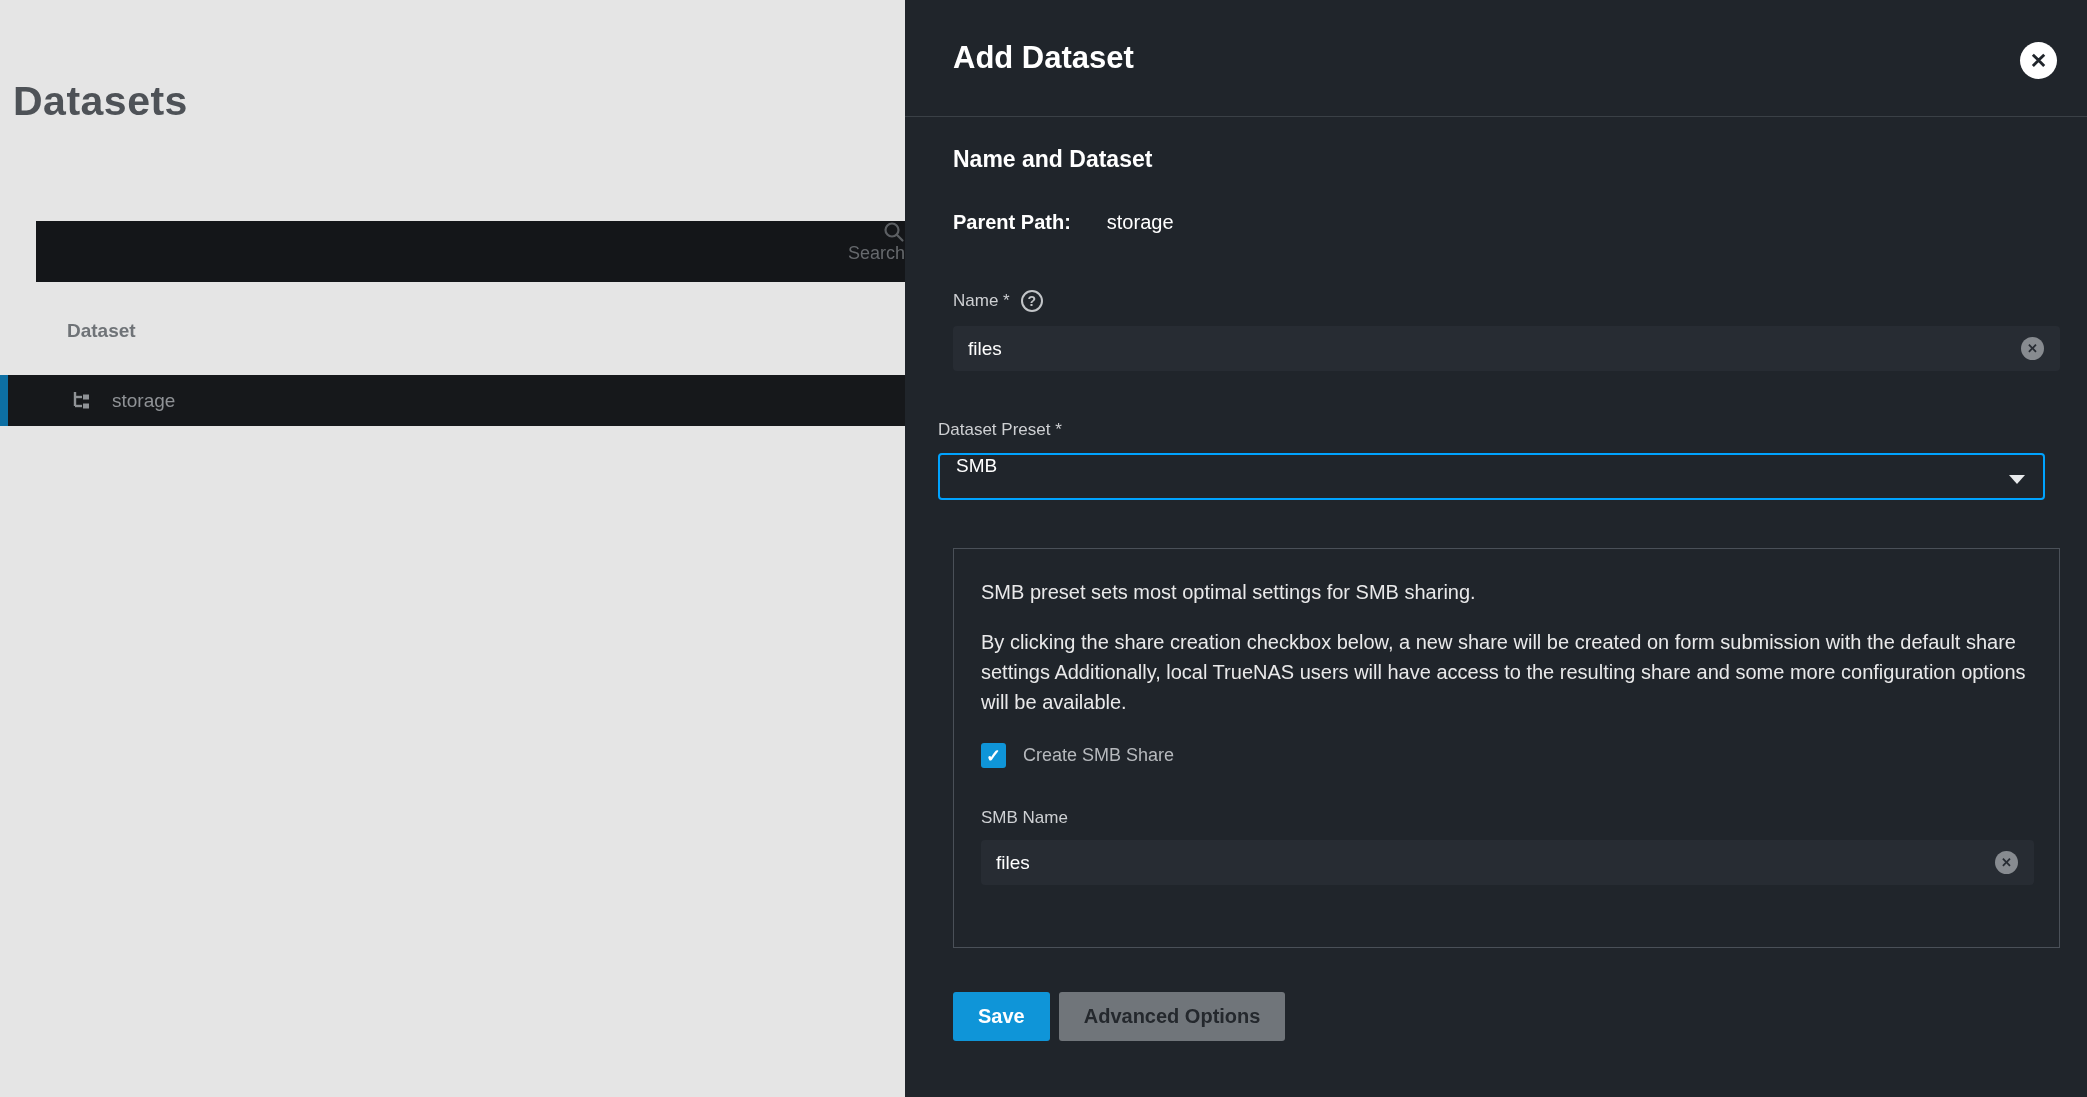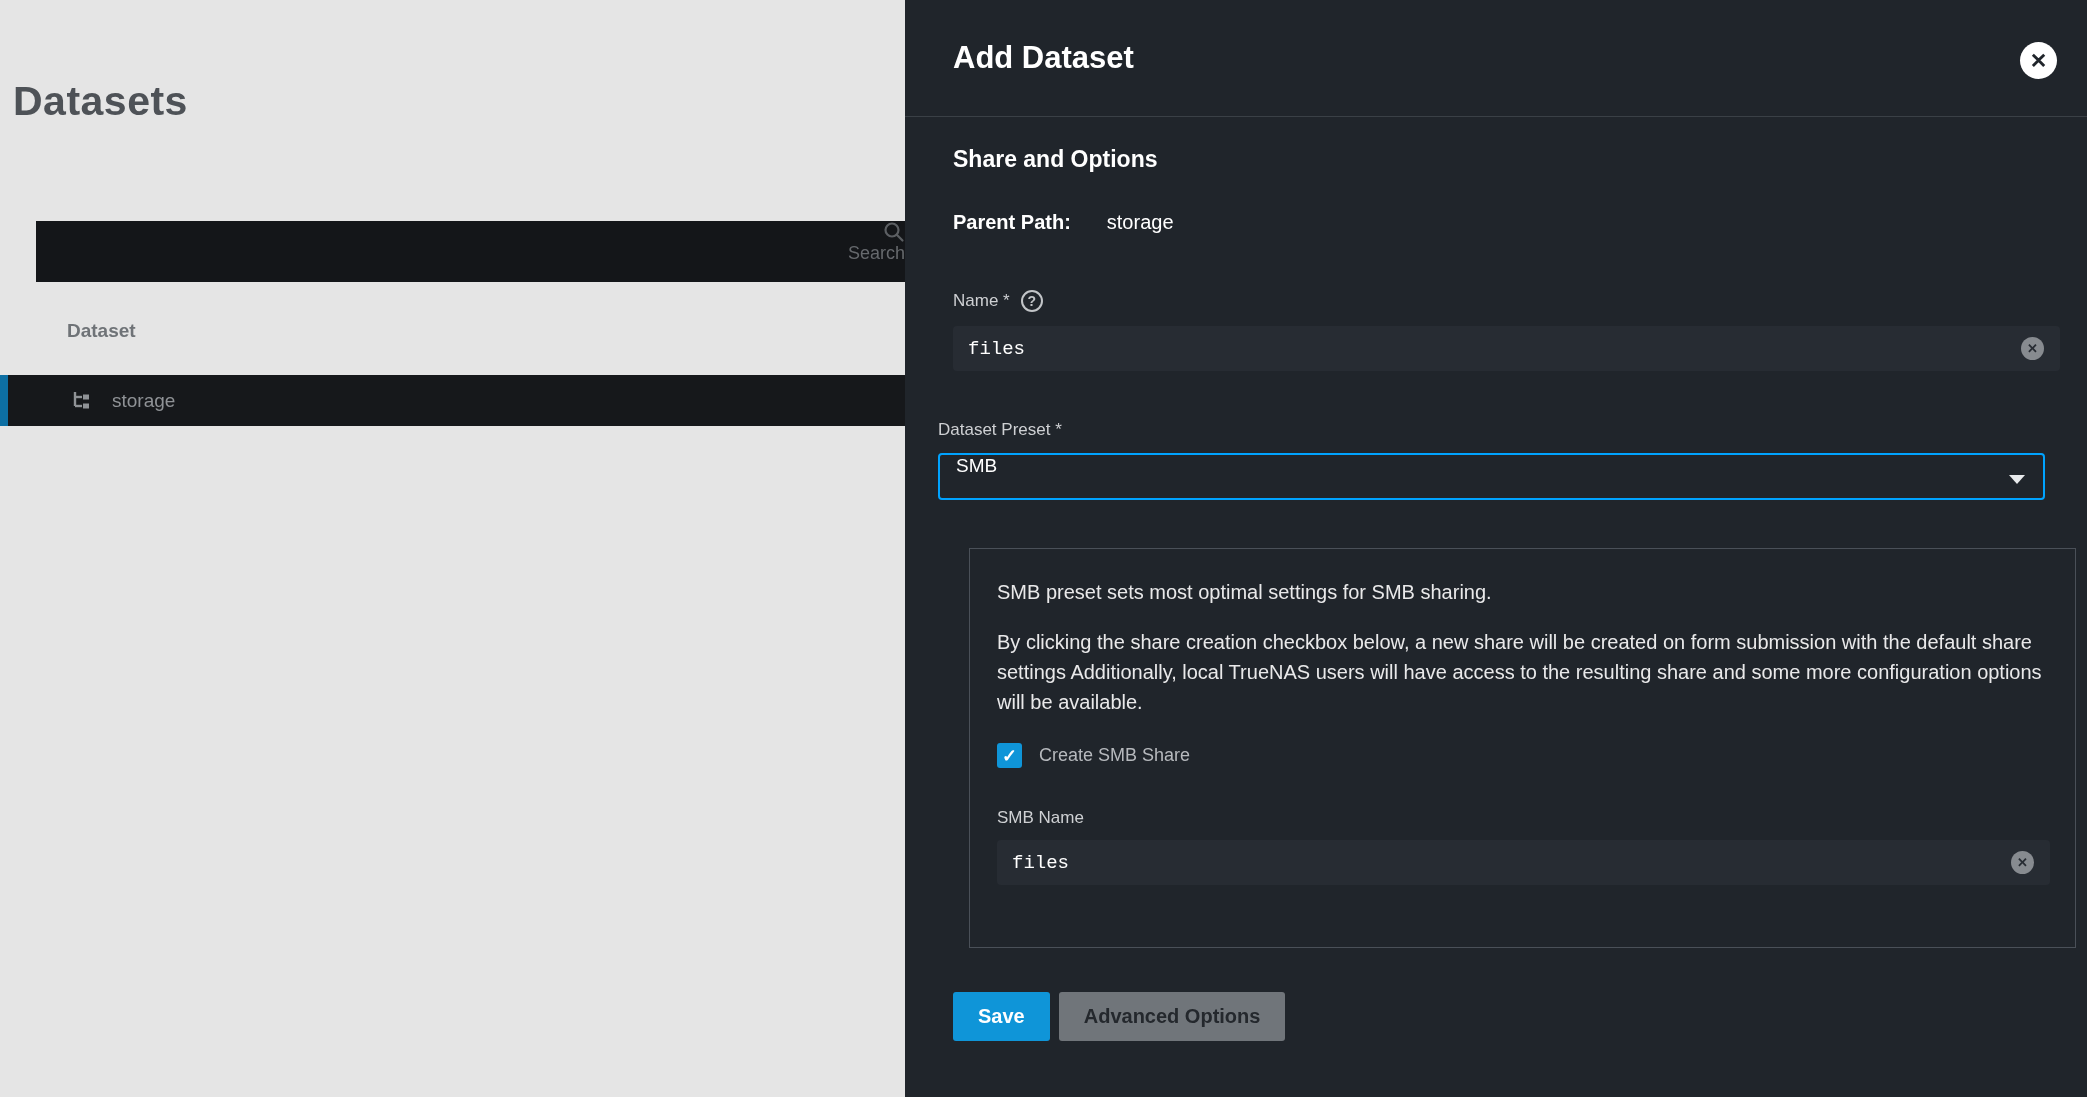--- a/index.html
+++ b/index.html
@@ -31,28 +31,28 @@
   .pp-value { margin-left:36px; font-weight:400; }
 
   .label-row { display:flex; align-items:center; gap:11px; font-size:17px; color:#ced0d3; }
   .help-badge { width:22px; height:22px; border-radius:50%; border:2px solid #c2c5c8; color:#c2c5c8; font-size:14px; font-weight:700; display:flex; align-items:center; justify-content:center; cursor:pointer; }
 
   .field-name { position:absolute; left:48px; top:290px; width:1107px; }
   .field-name .text-input { margin-top:14px; }
   .field-preset { position:absolute; left:33px; top:420px; width:1107px; }
 
   .text-input { position:relative; width:100%; height:45px; background:#272c33; border-radius:4px; }
-  .text-input input { position:absolute; inset:0; width:100%; height:100%; background:transparent; border:none; outline:none; color:#ffffff; font-size:19px; padding:0 52px 0 15px; font-family:Liberation Mono, monospace; }
+  .text-input input { position:absolute; inset:0; width:100%; height:100%; background:transparent; border:none; outline:none; color:#ffffff; font-size:19px; padding:0 52px 0 15px; font-family:Liberation Sans, sans-serif; }
   .clear-btn { position:absolute; right:16px; top:11px; width:23px; height:23px; border-radius:50%; background:#878b90; color:#272c33; font-size:13px; font-weight:700; display:flex; align-items:center; justify-content:center; cursor:pointer; }
 
   .select-box { position:relative; margin-top:13px; width:100%; height:47px; background:#20252b; border:2px solid #00a3ff; border-radius:4px; display:flex; align-items:flex-start; cursor:pointer; }
   .select-value { margin-left:16px; font-size:19px; color:#ffffff; }
   .caret { position:absolute; right:18px; top:20px; width:0; height:0; border-left:8px solid transparent; border-right:8px solid transparent; border-top:9px solid #e8eaec; }
 
-  .info-box { position:absolute; left:64px; top:548px; width:1107px; height:400px; border:1px solid #4a5058; padding:32px 27px 0 27px; }
+  .info-box { position:absolute; left:48px; top:548px; width:1107px; height:400px; border:1px solid #4a5058; padding:32px 27px 0 27px; }
   .info-line1 { font-size:20px; color:#e9e9ea; }
   .info-line2 { margin-top:23px; font-size:20px; color:#e9e9ea; line-height:30px; max-width:1045px; }
   .check-row { margin-top:26px; display:flex; align-items:center; cursor:pointer; }
   .checkbox { width:25px; height:25px; background:#0f95d8; border-radius:3px; color:#ffffff; font-size:18px; font-weight:700; display:flex; align-items:center; justify-content:center; }
   .check-label { margin-left:17px; font-size:18px; color:#b6b9bd; }
   .smb-name-label { display:block; margin-top:40px; font-size:17px; color:#ced0d3; }
   .info-box .text-input { margin-top:12px; width:1053px; }
 
   .btn-row { position:absolute; left:48px; top:992px; display:flex; gap:9px; }
   .btn { height:49px; border:none; border-radius:3px; font-family:"Liberation Sans", sans-serif; font-size:20px; font-weight:600; cursor:pointer; padding:0 25px; }
@@ -92,21 +92,21 @@
 
   <aside class="panel">
 
     <div class="panel-header">
       <div class="panel-title">Add Dataset</div>
       <div class="close-btn">
           <span>✕</span>
         </div>
     </div>
 
-    <div class="section-title">Share and Options</div>
+    <div class="section-title">Name and Dataset</div>
 
     <div class="parent-path">
       <span class="pp-label">Parent Path:</span><span class="pp-value">storage</span>
     </div>
 
     <div class="field-name">
       <div class="label-row">
         <span>Name *</span>
         <span class="help-badge">
             <span>?</span>

